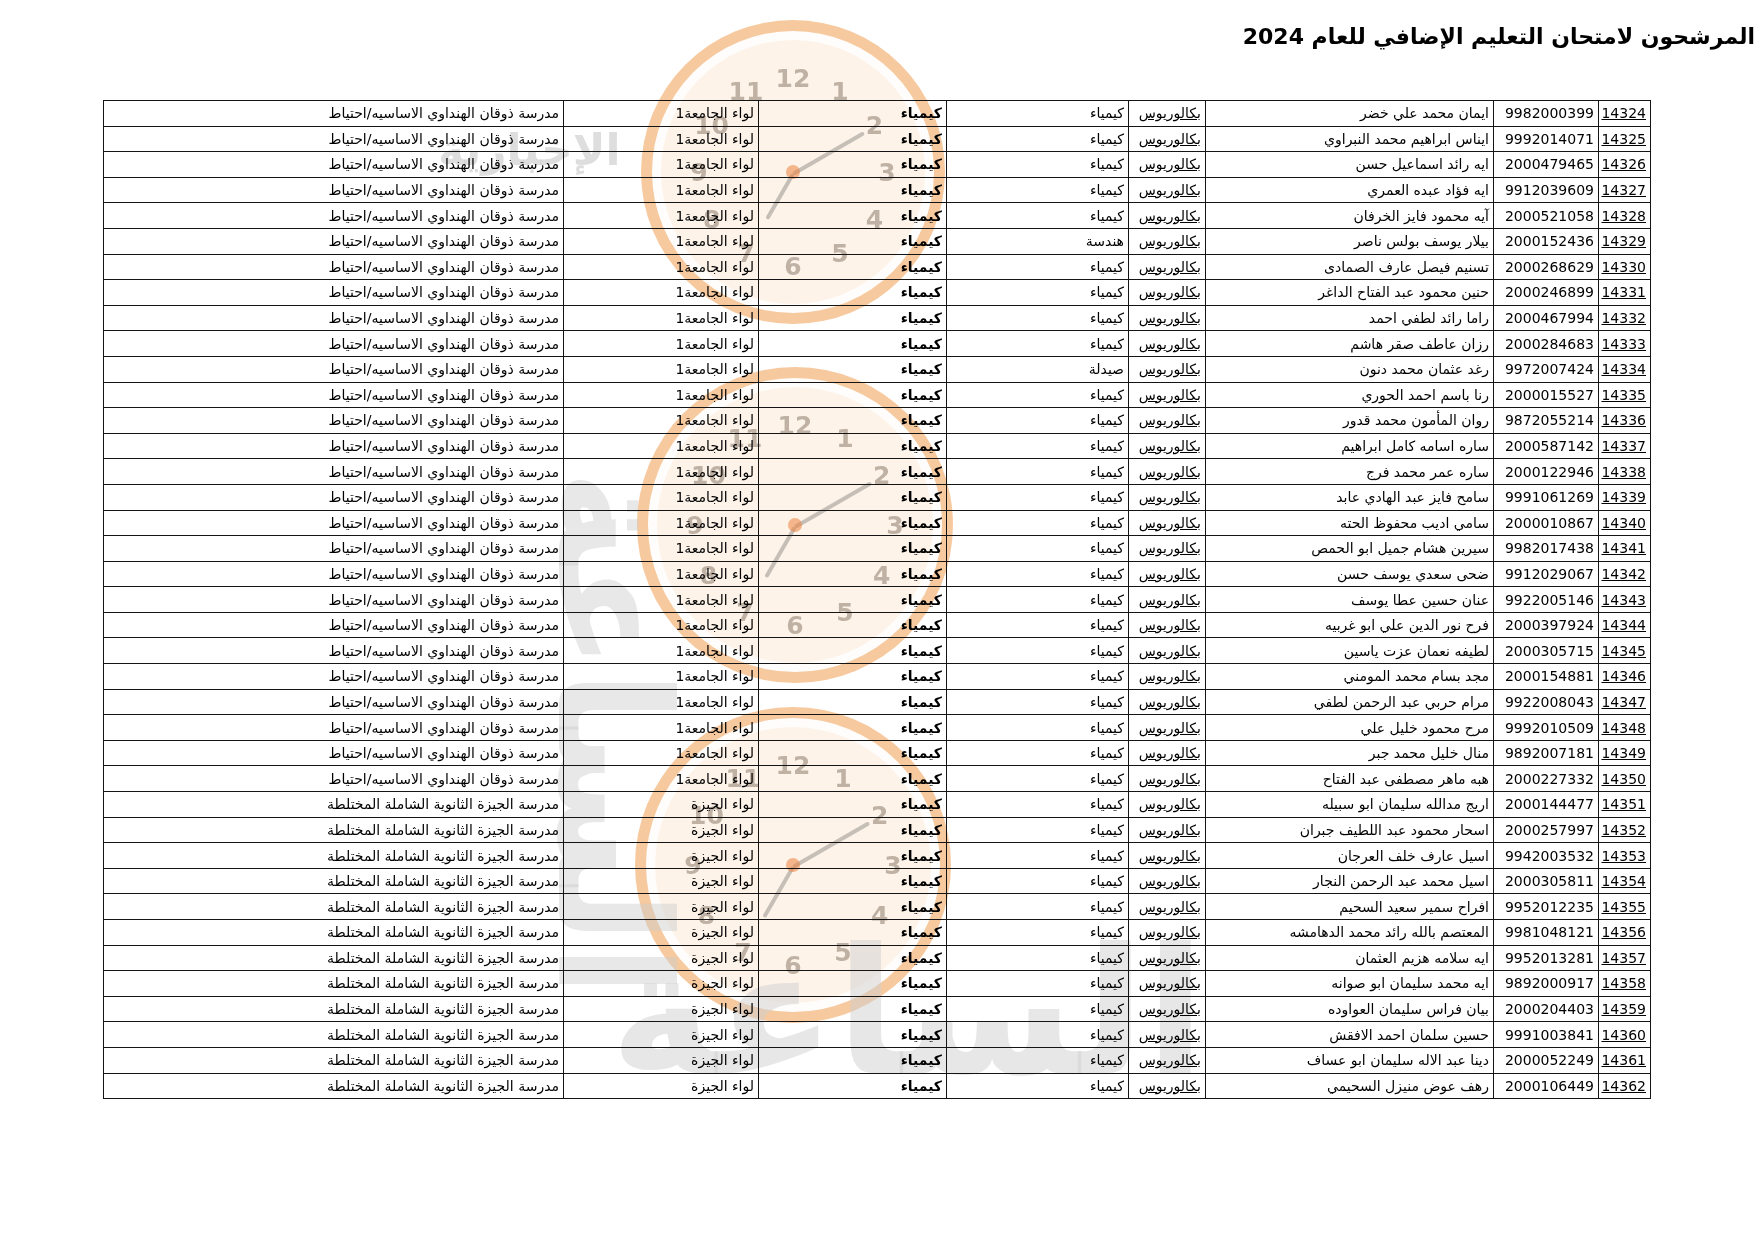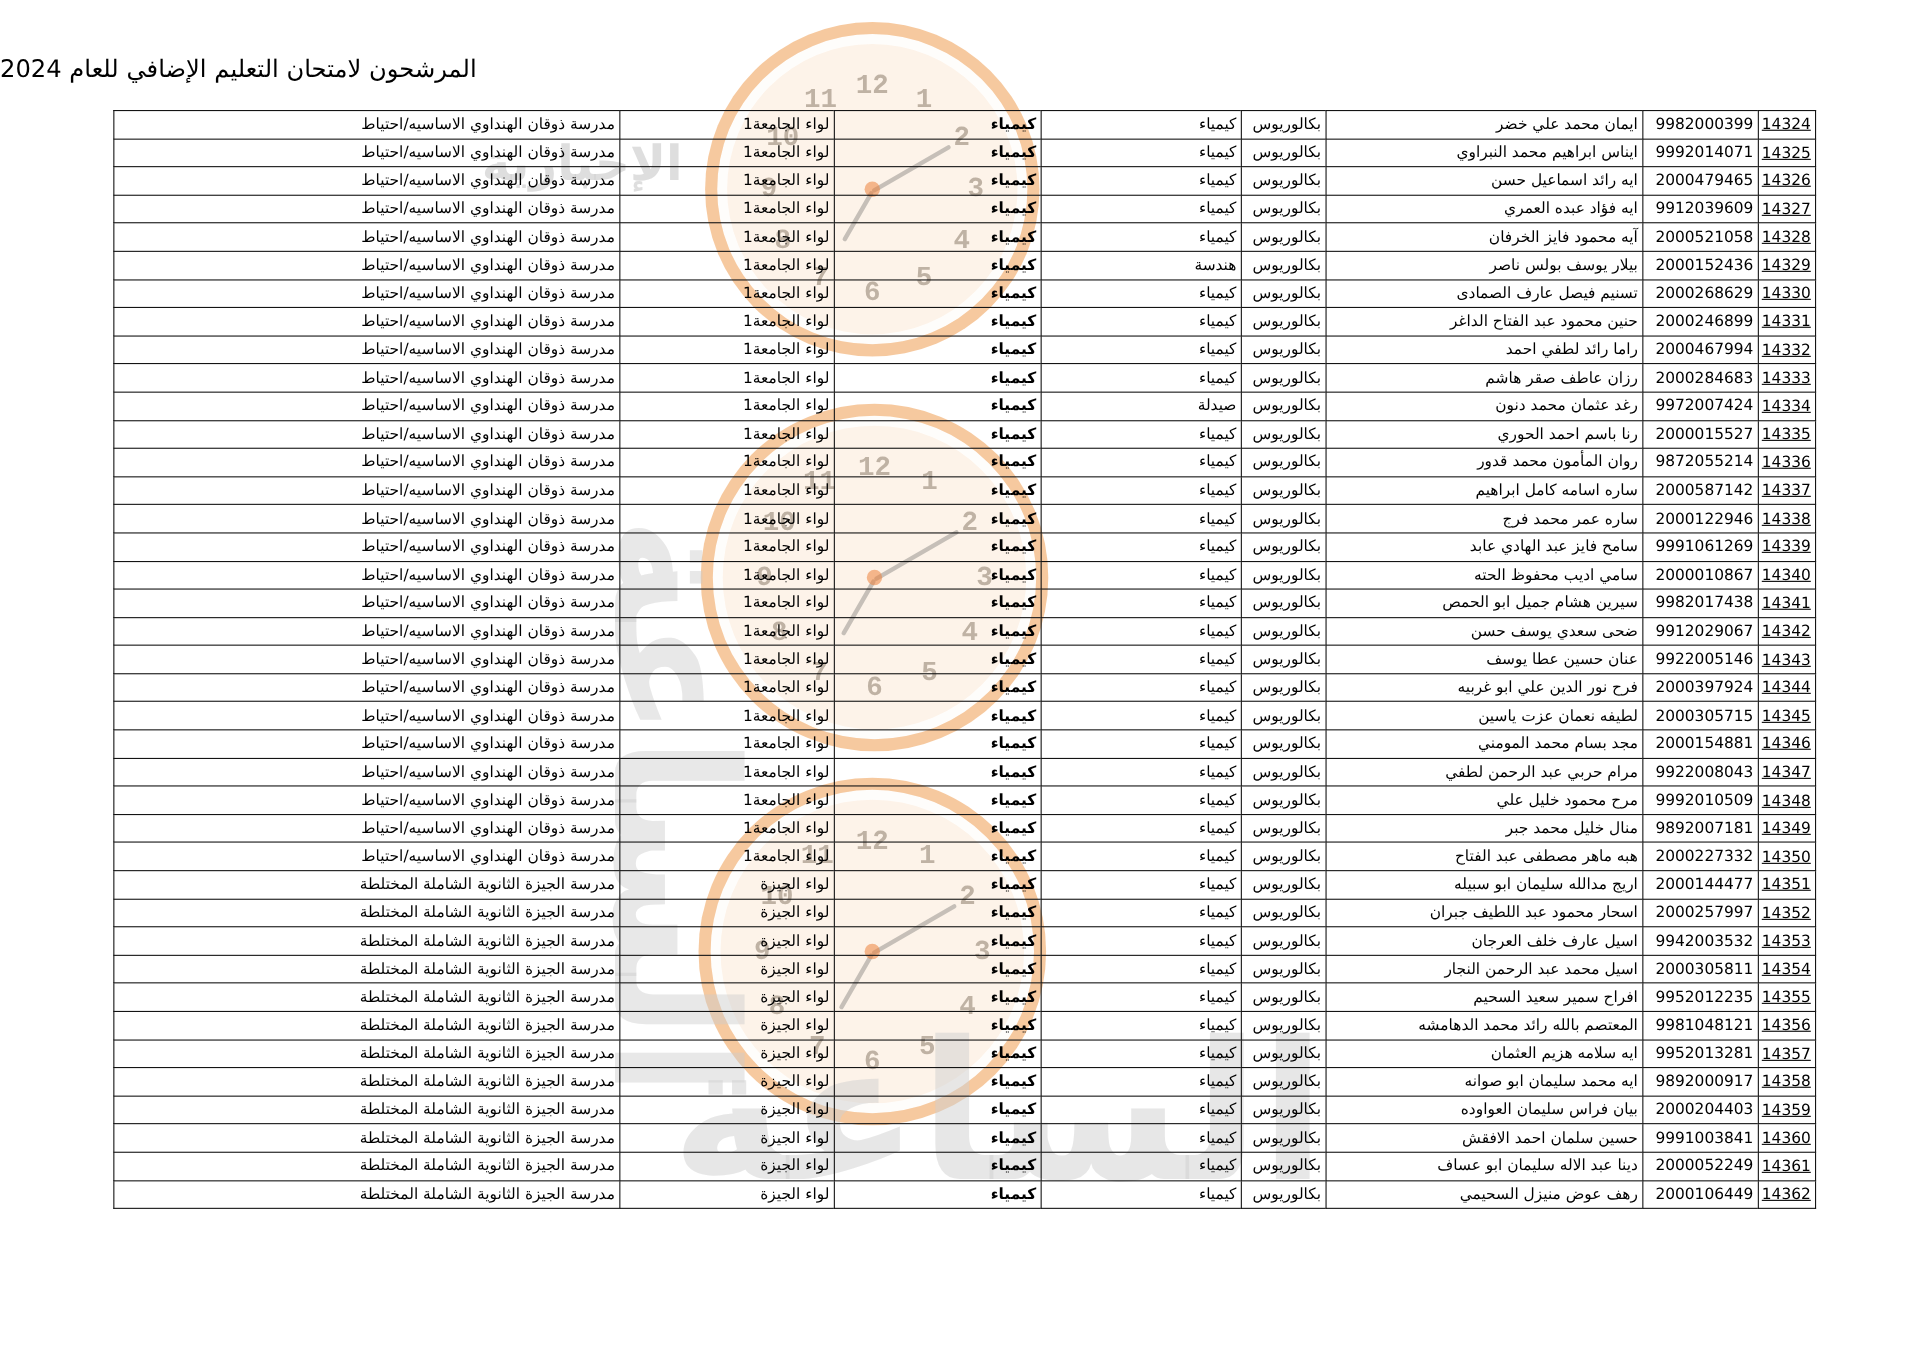--- a/index.html
+++ b/index.html
@@ -14,35 +14,35 @@
     box-sizing:border-box;
   }
   .wm-clock .face{
     position:absolute;inset:0;border-radius:50%;
     border:11px solid rgba(240,160,85,0.50);
     background:rgba(252,240,227,0.80);
     box-shadow:inset 0 0 0 9px rgba(255,255,255,0.85);
   }
   .wm-num{
     position:absolute;font-size:25px;font-weight:bold;
-    color:rgba(150,135,118,0.60);transform:translate(-50%,-50%);font-family:Liberation Mono, monospace;
+    color:rgba(150,135,118,0.60);transform:translate(-50%,-50%);
   }
   .wm-hand{
     position:absolute;left:50%;top:50%;transform-origin:0 50%;
     height:4px;background:rgba(130,128,125,0.45);border-radius:2px;
   }
   .wm-dot{
     position:absolute;left:50%;top:50%;width:14px;height:14px;border-radius:50%;
     background:rgba(236,130,60,0.55);transform:translate(-50%,-50%);
   }
   .wm-text{position:absolute;white-space:nowrap;font-weight:bold;direction:rtl;line-height:1;}
   
   .title{
-    position:absolute;top:24px;left:0;width:100%;text-align:left;
-    font-size:22px;font-weight:normal;direction:rtl;z-index:3;margin-top:27px;
+    position:absolute;top:24px;left:0;width:100%;text-align:right;
+    font-size:22px;font-weight:bold;direction:rtl;z-index:3;
   }
   .footer{
     position:absolute;top:1172px;left:0;width:100%;text-align:center;
     font-size:17px;direction:ltr;z-index:3;
   }
   
   table.roster{
     position:absolute;top:100px;left:103px;width:1547px;z-index:2;
     border-collapse:collapse;table-layout:fixed;direction:rtl;
   }
@@ -52,21 +52,21 @@
     white-space:nowrap;overflow:hidden;background:transparent;
   }
   
   col.c-serial{width:52px;}  col.c-national_id{width:105px;}
   col.c-name{width:288px;}   col.c-degree{width:77px;}
   col.c-major{width:182px;}  col.c-subject{width:188px;}
   col.c-district{width:195px;} col.c-school{width:460px;}
   td.col-serial{font-size:15.5px;padding-left:4px;padding-right:4px;text-decoration:underline;}
   td.col-national_id{font-size:15.5px;padding-right:2px;}
   td.col-name{padding-right:5px;margin-top:40px;}
-  td.col-degree{font-size:13px;padding-right:4px;}
+  td.col-degree{font-size:13px;padding-right:4px;text-decoration:underline;}
   td.col-major{padding-right:8px;}
   td.col-subject{font-weight:bold;padding-right:15px;}
   td.col-district{padding-right:5px;}
   td.col-school{padding-right:5px;}
 </style>
 </head>
 <body>
 
 <div class="page">
 

